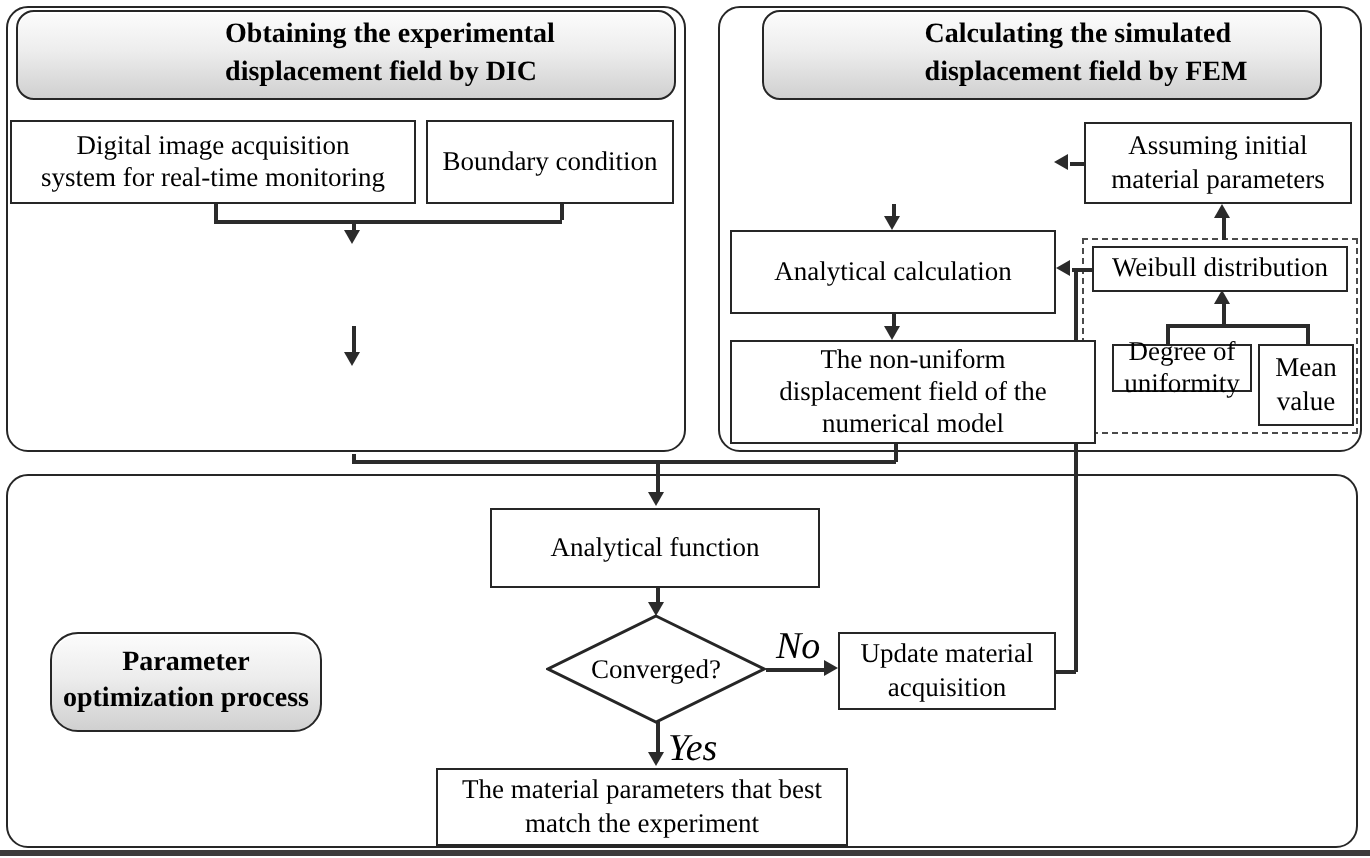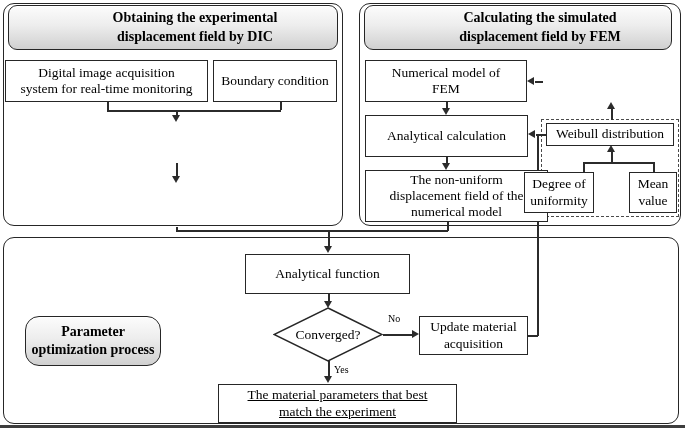--- a/index.html
+++ b/index.html
@@ -2,39 +2,39 @@
 <html style="--line-color: #2b2b2b; --box-border: #262626; --header-fill-top: #fcfcfc; --header-fill-bottom: #d0d0d0; --background: #ffffff; --bottom-bar: #3d3d3d;"><head>
 <meta charset="utf-8">
 <style>
   html,body{margin:0;padding:0;background:#fff;}
   .stage{position:relative;width:685px;height:429px;background:var(--background,#fff);
          font-family:"Liberation Serif","DejaVu Serif",serif;color:#000;overflow:hidden;}
   .container{position:absolute;border:1.7px solid var(--box-border,#262626);border-radius:11px;background:#fff;box-sizing:border-box;}
   .header{position:absolute;border:1.6px solid var(--box-border,#262626);border-radius:9px;
           background:linear-gradient(180deg,var(--header-fill-top,#fdfdfd) 0%,#ededed 45%,var(--header-fill-bottom,#d0d0d0) 100%);
           box-shadow:inset 0 1px 0 #ffffff;
-          display:flex;align-items:center;justify-content:center;text-align:center;
+          display:flex;align-items:center;justify-content:center;
           font-weight:bold;font-size:14px;line-height:1.3;white-space:pre-line;box-sizing:border-box;padding-left:44px;}
   .rounded-node{position:absolute;border:1.6px solid var(--box-border,#262626);border-radius:14px;
           background:linear-gradient(180deg,var(--header-fill-top,#fdfdfd) 0%,#ededed 45%,var(--header-fill-bottom,#d0d0d0) 100%);
           box-shadow:inset 0 1px 0 #ffffff;
           display:flex;align-items:center;justify-content:center;text-align:center;
           font-weight:bold;font-size:14px;line-height:1.3;white-space:pre-line;box-sizing:border-box;}
   .box{position:absolute;border:1.4px solid var(--box-border,#2e2e2e);background:#fff;
        display:flex;align-items:center;justify-content:center;text-align:center;
        font-size:13.5px;line-height:1.2;white-space:pre-line;padding:1px 2px;box-sizing:border-box;}
   .dashed{position:absolute;border:1.4px dashed #4a4a4a;background:transparent;box-sizing:border-box;}
   .hline{position:absolute;height:1.5px;background:var(--line-color,#2b2b2b);}
   .vline{position:absolute;width:1.5px;background:var(--line-color,#2b2b2b);}
   .ah{position:absolute;width:0;height:0;}
   .ah.down{border-left:4px solid transparent;border-right:4px solid transparent;border-top:7px solid var(--line-color,#2b2b2b);}
   .ah.up{border-left:4px solid transparent;border-right:4px solid transparent;border-bottom:7px solid var(--line-color,#2b2b2b);}
   .ah.left{border-top:4px solid transparent;border-bottom:4px solid transparent;border-right:7px solid var(--line-color,#2b2b2b);}
   .ah.right{border-top:4px solid transparent;border-bottom:4px solid transparent;border-left:7px solid var(--line-color,#2b2b2b);}
-  .lbl{position:absolute;font-size:10px;line-height:1;}
+  .lbl{position:absolute;font-size:19px;line-height:1;font-style:italic;}
   .diamond-wrap{position:absolute;left:273px;top:307px;width:110px;height:55px;text-align:right;}
   .diamond-wrap svg{position:absolute;left:0;top:0;}
   .diamond-label{position:absolute;left:0;top:0;width:110px;height:55px;display:flex;align-items:center;justify-content:center;font-size:13.5px;}
   .bottom-bar{position:absolute;left:0;top:425px;width:685px;height:3px;background:var(--bottom-bar,#3d3d3d);}
 </style>
 </head>
 <body>
 
 <div class="stage">
 
@@ -79,52 +79,52 @@
 
   <div class="vline" style="left:328px;top:294px;height:8px;"></div>
   <div class="ah down" style="left:324px;top:301px;"></div>
   <div class="hline" style="left:383px;top:334px;width:30px;"></div>
   <div class="ah right" style="left:412px;top:330px;"></div>
   <div class="vline" style="left:328px;top:361px;height:16px;"></div>
   <div class="ah down" style="left:324px;top:376px;"></div>
 
   <div class="header" style="left:8px;top:5px;width:330px;height:45px;">Obtaining the experimental
 displacement field by DIC</div>
-  <div class="header" style="left:364px;top:5px;width:308px;height:45px;">Calculating the simulated
+  <div class="header" style="left:381px;top:5px;width:280px;height:45px;">Calculating the simulated
 displacement field by FEM</div>
   <div class="rounded-node" style="left:25px;top:316px;width:136px;height:50px;">Parameter
 optimization process</div>
 
   <div class="box" style="left:5px;top:60px;width:203px;height:42px;">Digital image acquisition
 system for real-time monitoring</div>
   <div class="box" style="left:213px;top:60px;width:124px;height:42px;">Boundary condition</div>
 
-  <div class="box" style="left:365px;top:60px;width:162px;height:42px;">Numerical model of
-FEM</div>
   <div class="box" style="left:365px;top:115px;width:163px;height:42px;">Analytical calculation</div>
   <div class="box" style="left:365px;top:170px;width:183px;height:52px;">The non-uniform
 displacement field of the
 numerical model</div>
+  <div class="box" style="left:542px;top:61px;width:134px;height:41px;">Assuming initial
+material parameters</div>
   <div class="box" style="left:546px;top:123px;width:128px;height:23px;">Weibull distribution</div>
-  <div class="box" style="left:524px;top:172px;width:70px;height:41px;">Degree of
+  <div class="box" style="left:556px;top:172px;width:70px;height:24px;">Degree of
 uniformity</div>
   <div class="box" style="left:629px;top:172px;width:48px;height:41px;">Mean
 value</div>
 
   <div class="box" style="left:245px;top:254px;width:165px;height:40px;">Analytical function</div>
 
   <div class="diamond-wrap">
     <svg width="110" height="55" viewBox="0 0 110 55">
       <polygon points="55,1 109,27.5 55,54 1,27.5" fill="#ffffff" stroke="#262626" stroke-width="1.5"></polygon>
     </svg>
     <div class="diamond-label">Converged?</div>
   </div>
 
   <div class="box" style="left:419px;top:316px;width:109px;height:39px;">Update material
 acquisition</div>
-  <div class="box" style="left:218px;top:384px;width:239px;height:39px;text-decoration:underline;">The material parameters that best
+  <div class="box" style="left:218px;top:384px;width:206px;height:39px;">The material parameters that best
 match the experiment</div>
 
   <div class="lbl" style="left:388px;top:314px;">No</div>
   <div class="lbl" style="left:334px;top:365px;">Yes</div>
 
   <div class="bottom-bar"></div>
 </div>
 
 </body></html>

